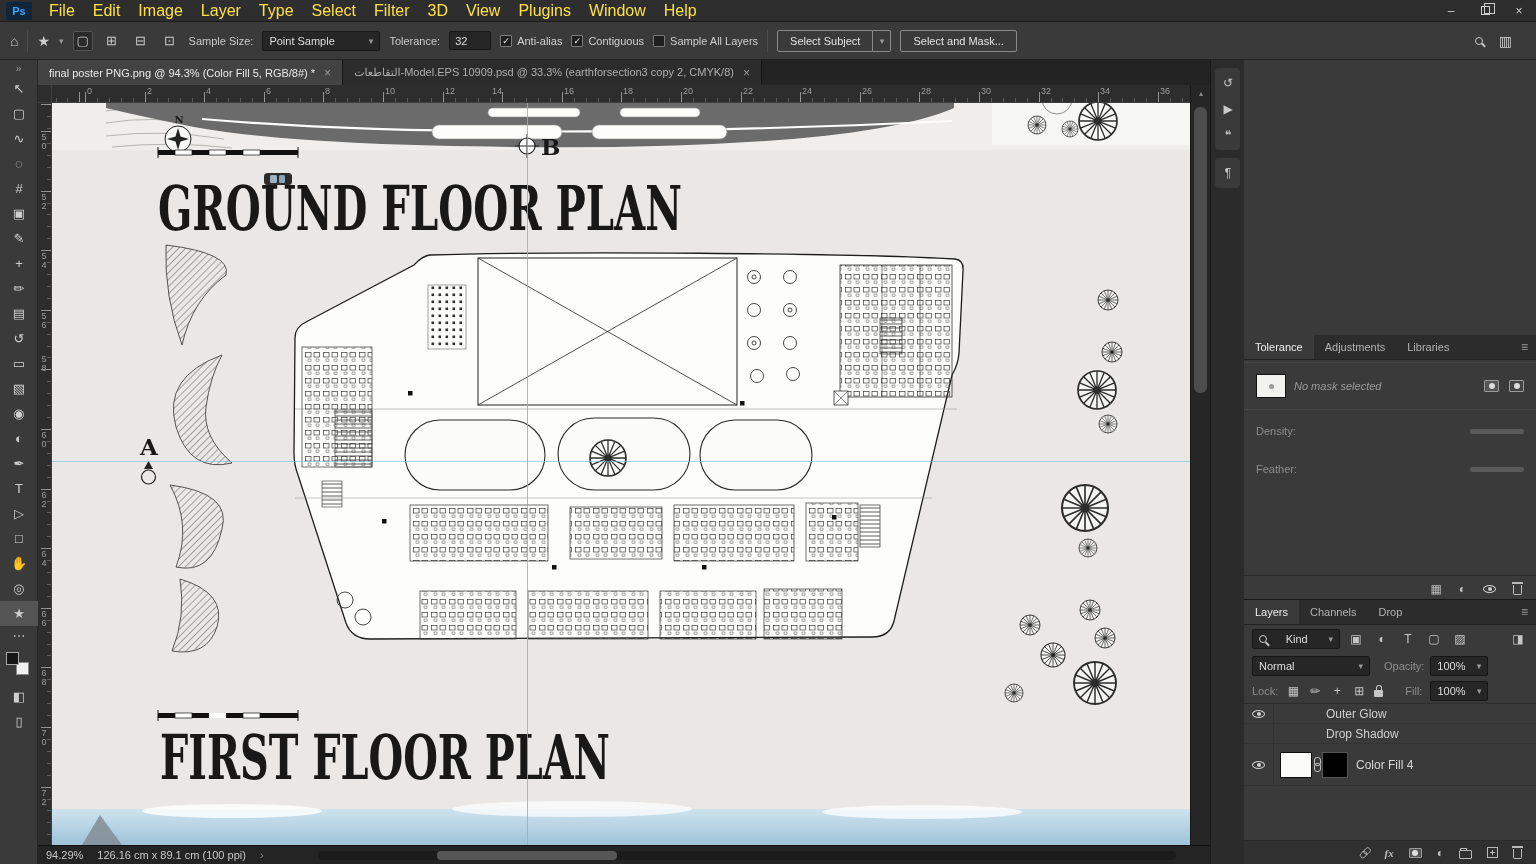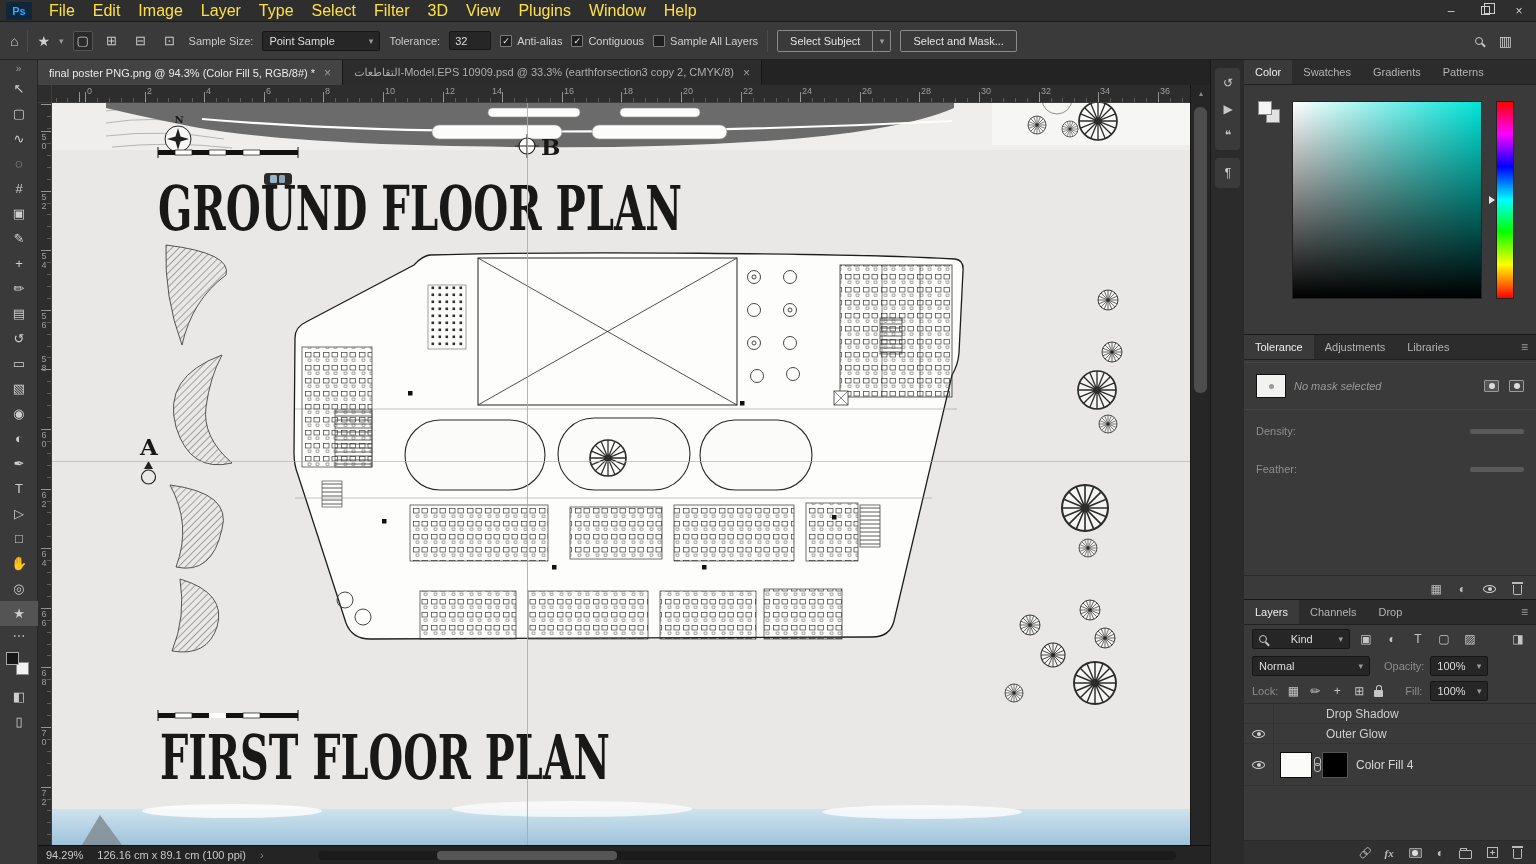--- a/index.html
+++ b/index.html
@@ -515,36 +515,20 @@
     <div class="railbtn">▶</div>
     <div class="railbtn">❝</div>
   </div>
   <div class="railgroup">
     <div class="railbtn">¶</div>
   </div>
 </div>
 
 <div id="rightcol">
 
-  <div class="panel" style="top:0;height:275px">
-    <div class="ptabs">
-      <span class="ptab active">Color</span>
-      <span class="ptab">Swatches</span>
-      <span class="ptab">Gradients</span>
-      <span class="ptab">Patterns</span>
-    </div>
-    <div style="position:relative;height:249px">
-      <span class="minisw" style="left:22px;top:24px;background:#e2e2e2"></span>
-      <span class="minisw" style="left:14px;top:16px"></span>
-      <div id="colorfield"></div>
-      <div id="huebar">
-        <span id="hueind"></span>
-      </div>
-    </div>
-  </div>
 
   <div class="panel" style="top:275px;height:265px">
     <div class="ptabs">
       <span class="ptab active">Tolerance</span>
       <span class="ptab">Adjustments</span>
       <span class="ptab">Libraries</span>
       <span class="pburger">≡</span>
     </div>
     <div style="position:relative;height:239px">
       <div class="pdivider"></div>
@@ -575,21 +559,21 @@
   </div>
 
   <div class="panel" style="top:540px;height:264px;border-bottom:none">
     <div class="ptabs">
       <span class="ptab active">Layers</span>
       <span class="ptab">Channels</span>
       <span class="ptab">Drop</span>
       <span class="pburger">≡</span>
     </div>
     <div class="lrow" style="height:28px">
-      <span class="sel" style="width:98px;gap:4px">
+      <span class="sel" style="width:88px;gap:4px">
         <span class="mag"></span>
         <span>Kind</span>
         <span class="caret" style="margin-left:2px">▾</span>
       </span>
       <span class="iconbtn">▣</span>
       <span class="iconbtn">◐</span>
       <span class="iconbtn">T</span>
       <span class="iconbtn">▢</span>
       <span class="iconbtn">▨</span>
       <span class="iconbtn" style="margin-left:auto">◨</span>
@@ -613,28 +597,28 @@
       <span class="iconbtn" style="width:14px">⊞</span>
       <span class="padlock"></span>
       <span class="dimlab" style="margin-left:14px">Fill:</span>
       <span class="sel" style="width:58px">
         <span>100%</span>
         <span class="caret">▾</span>
       </span>
     </div>
     <div class="layerlist" style="border-top:1px solid #2c2c2c">
       <div class="llrow" style="height:20px">
-        <span class="eyecell"></span>
-        <span style="margin-left:52px;color:#cfcfcf">Drop Shadow</span>
-      </div>
-      <div class="llrow" style="height:20px">
         <span class="eyecell">
             <span class="eye"></span>
           </span>
         <span style="margin-left:52px;color:#cfcfcf">Outer Glow</span>
+      </div>
+      <div class="llrow" style="height:20px">
+        <span class="eyecell"></span>
+        <span style="margin-left:52px;color:#cfcfcf">Drop Shadow</span>
       </div>
       <div class="llrow" style="height:42px">
         <span class="eyecell">
             <span class="eye"></span>
           </span>
         <span class="fillthumb"></span>
         <span class="chain"></span>
         <span class="maskthumb2"></span>
         <span style="margin-left:8px">Color Fill 4</span>
       </div>

